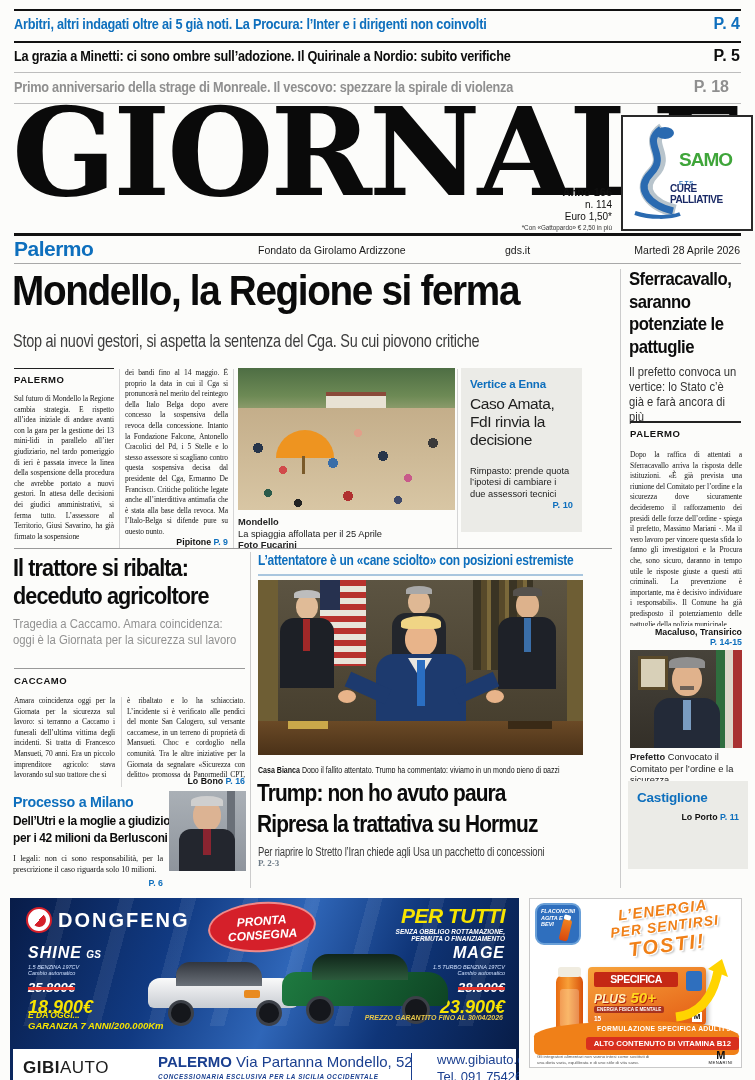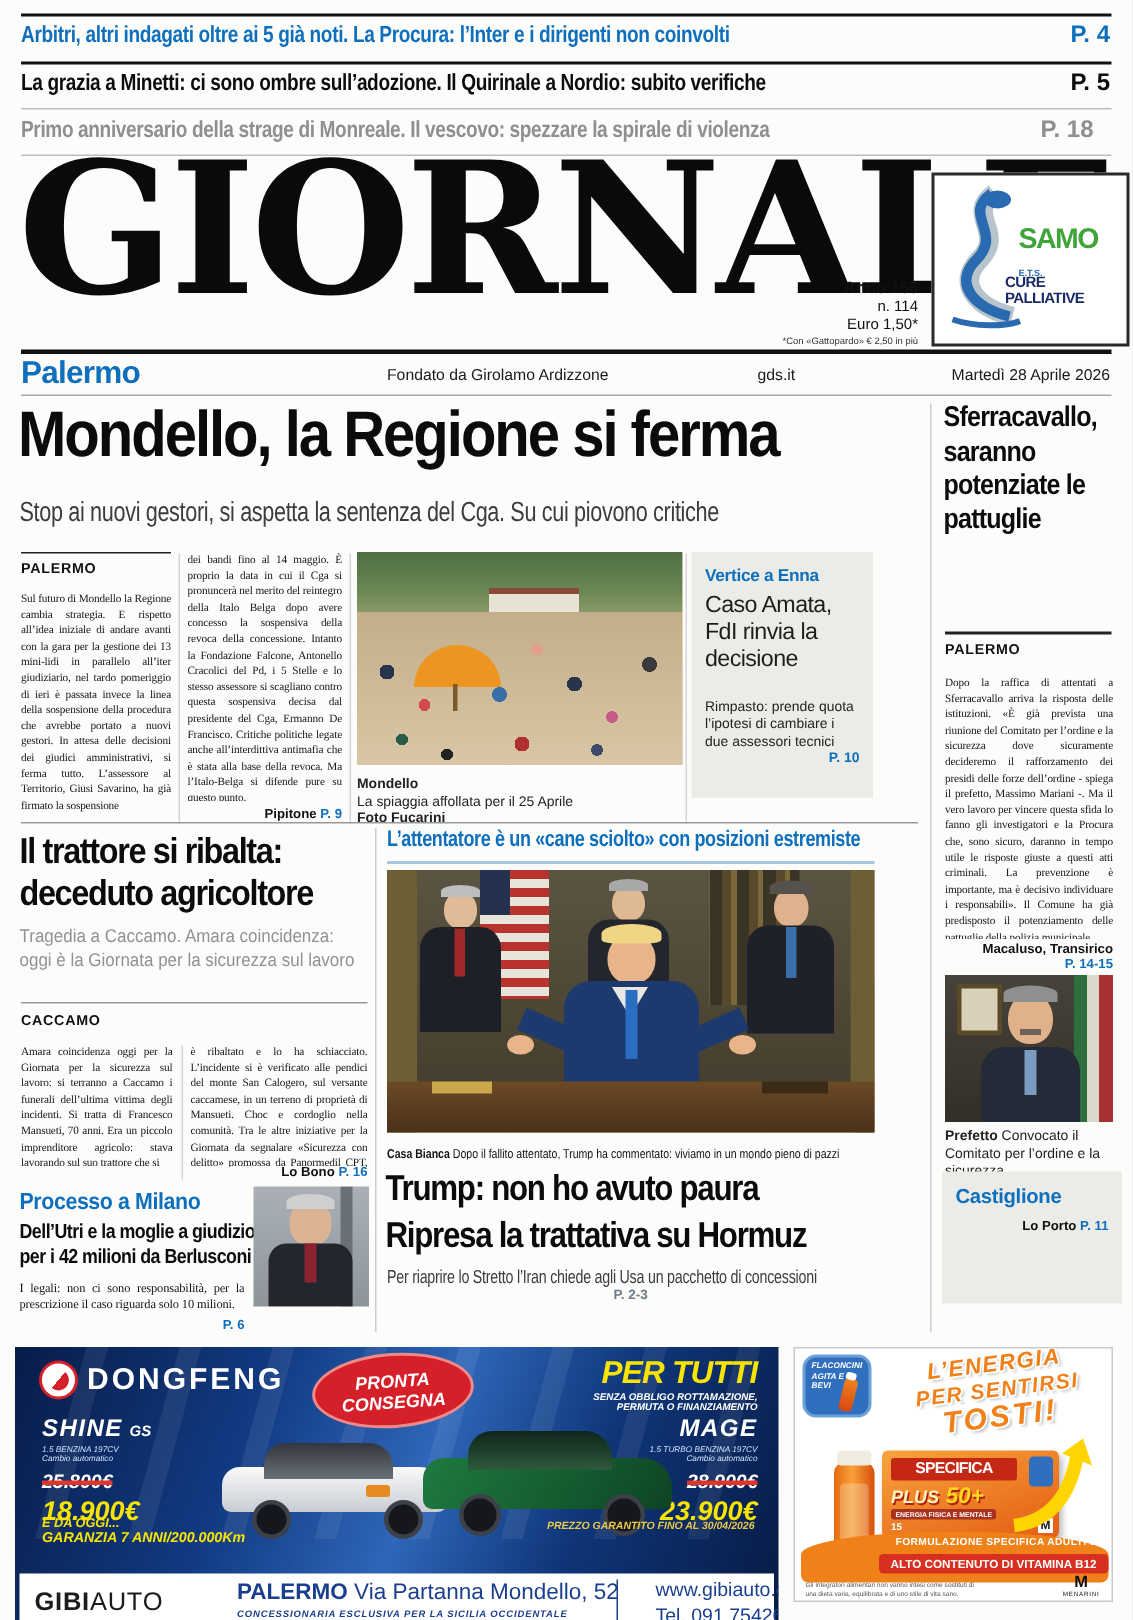--- a/index.html
+++ b/index.html
@@ -224,24 +224,27 @@
       <span>Dopo il fallito attentato, Trump ha commentato: viviamo in un mondo pieno di pazzi</span>
     </span>
   </div>
   <div class="abs" style="left:257px;top:779px;">
     <div><span class="cx b" style="font-size:24px;letter-spacing:-1px;transform:scaleX(0.87);color:#0b0b0b;">Trump: non ho avuto paura</span></div>
     <div style="margin-top:3px;"><span class="cx b" style="font-size:24px;letter-spacing:-1px;transform:scaleX(0.87);color:#0b0b0b;">Ripresa la trattativa su Hormuz</span></div>
   </div>
   <div class="abs" style="left:258px;top:842px;width:330px;height:16px;overflow:hidden;">
     <span class="cx" style="font-size:12.5px;letter-spacing:-0.2px;color:#3c3c3c;transform:scaleX(0.76);">Per riaprire lo Stretto l’Iran chiede agli Usa un pacchetto di concessioni</span>
   </div>
-  <div class="abs b" style="left:258px;top:858px;width:325px;text-align:center;font-size:9px;color:#6e7c88;">P. 2-3</div>
+  <div class="abs b" style="left:258px;top:858px;width:325px;text-align:left;font-size:9px;color:#6e7c88;font-family:Liberation Serif, serif;">P. 2-3</div>
 
   <div class="abs" style="left:629px;top:268px;width:130px;height:94px;">
     <span class="cx b" style="font-size:19px;line-height:22.5px;letter-spacing:-0.6px;transform:scaleX(0.88);white-space:normal;width:130px;color:#0c0c0c;">Sferracavallo, saranno potenziate le pattuglie</span>
+  </div>
+  <div class="abs" style="left:629px;top:365px;width:122px;height:48px;">
+    <span class="cx" style="font-size:12.2px;line-height:15px;color:#333;transform:scaleX(0.92);white-space:normal;width:122px;">Il prefetto convoca un vertice: lo Stato c’è già e farà ancora di più</span>
   </div>
   <div class="abs" style="left:630px;top:421px;width:111px;height:1.5px;background:#222;"></div>
   <div class="abs seclabel" style="left:630px;top:428px;">PALERMO</div>
   <div class="abs col" style="left:630px;top:450px;width:112px;height:176px;">Dopo la raffica di attentati a Sferracavallo arriva la risposta delle istituzioni. «È già prevista una riunione del Comitato per l’ordine e la sicurezza dove sicuramente decideremo il rafforzamento dei presidi delle forze dell’ordine - spiega il prefetto, Massimo Mariani -. Ma il vero lavoro per vincere questa sfida lo fanno gli investigatori e la Procura che, sono sicuro, daranno in tempo utile le risposte giuste a questi atti criminali. La prevenzione è importante, ma è decisivo individuare i responsabili». Il Comune ha già predisposto il potenziamento delle pattuglie della polizia municipale.</div>
   <div class="abs byline" style="left:630px;top:627px;width:112px;">
     <div>Macaluso, Transirico</div>
     <div class="blue">P. 14-15</div>
   </div>
 
   <div class="abs ph" style="left:630px;top:650px;width:112px;height:98px;background:linear-gradient(#47433a,#332f28);">

